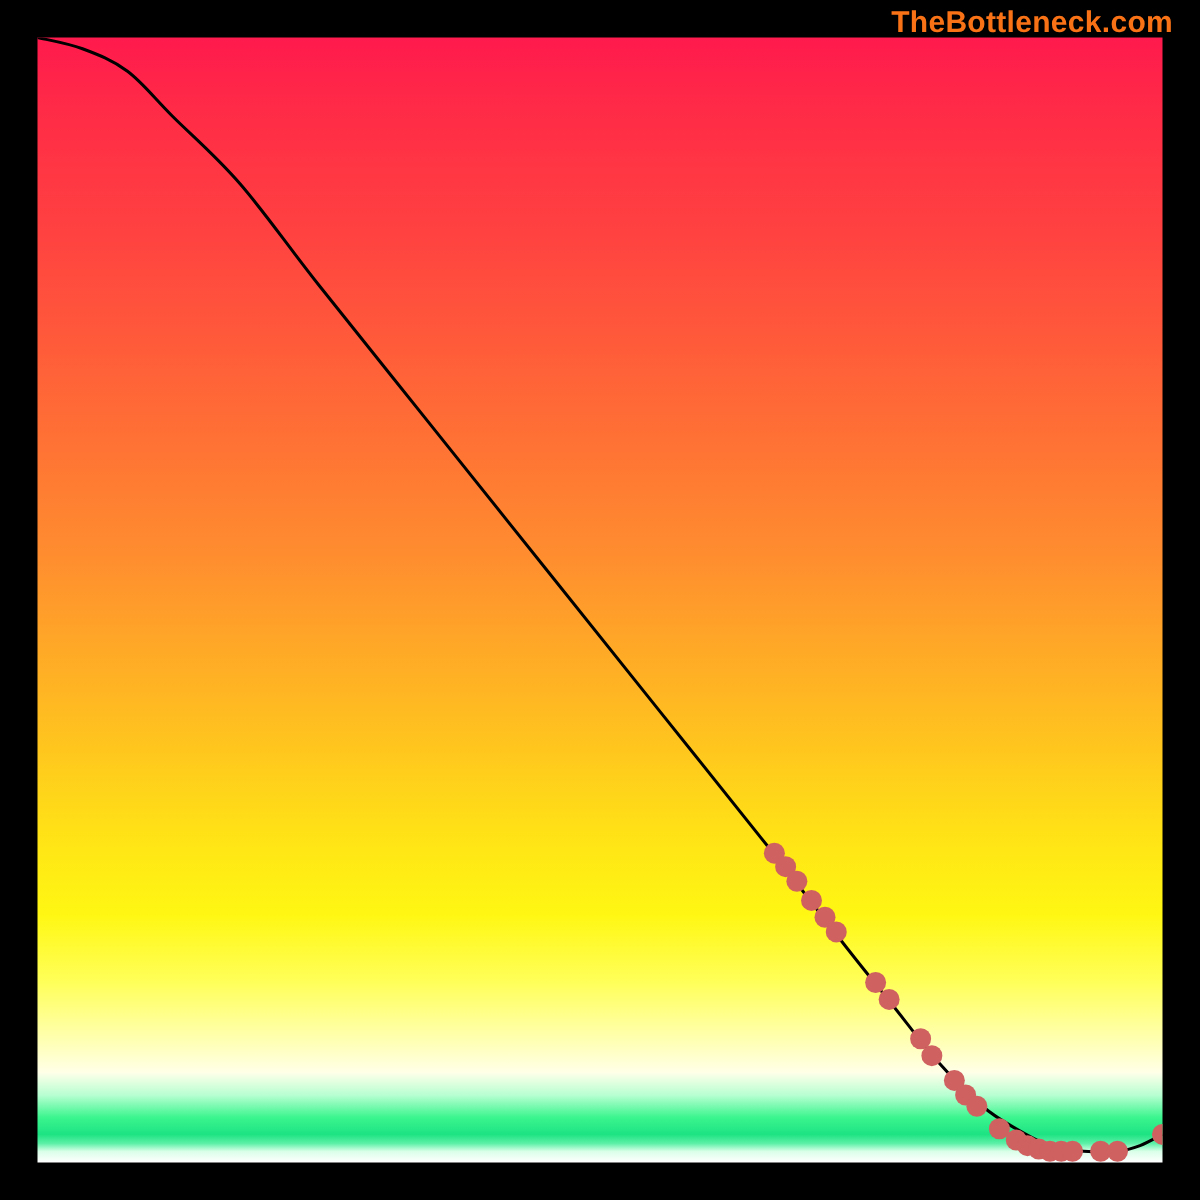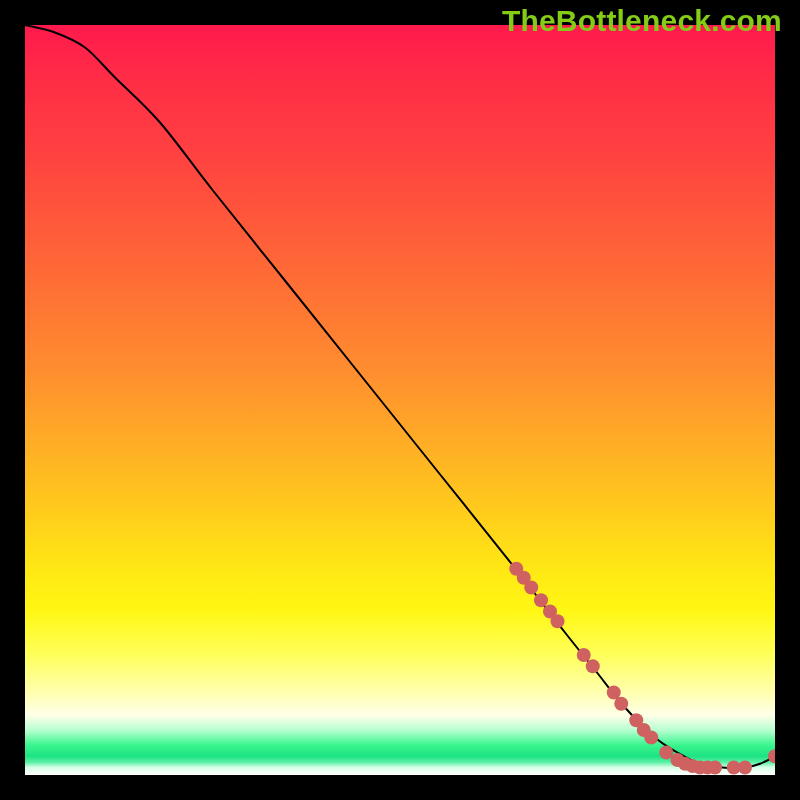--- a/index.html
+++ b/index.html
@@ -8,23 +8,23 @@
     width: 800px;
     height: 800px;
     position: relative;
     background: #000;
   }
   .watermark {
     position: absolute;
     top: 4px;
     right: 18px;
     font-family: Arial, Helvetica, sans-serif;
-    font-size: 30px;
+    font-size: 20px;
     font-weight: 600;
-    color: #84cc16;
+    color: #f97316;
     letter-spacing: 0.2px;
     z-index: 40;
   }
   .plot-area {
     position: absolute;
     left: 25px;
     top: 25px;
     width: 750px;
     height: 750px;
   }

